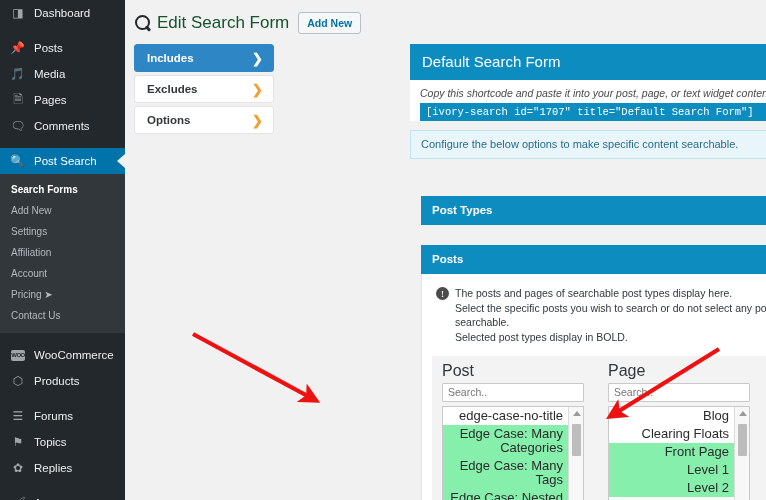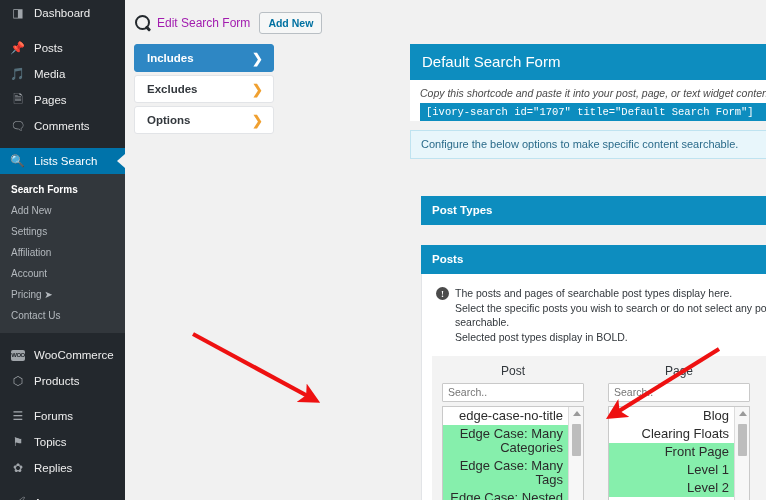--- a/index.html
+++ b/index.html
@@ -80,21 +80,21 @@
     left: 1px; top: 1px; width: 11px; height: 11px;
     border: 2.4px solid #23282d; border-radius: 50%;
   }
   .hdr-magnifier::after {
     content: ""; position: absolute;
     left: 11.5px; top: 11.5px; width: 6px; height: 2.6px;
     background: #23282d; transform: rotate(45deg);
     transform-origin: left center; border-radius: 1px;
   }
   #page-title {
-    font-size: 12px; color: #a21caf; font-weight: normal;
+    font-size: 17px; color: #14532d; font-weight: normal;
     margin-right: 9px; white-space: nowrap;
   }
   #add-new-btn {
     font-size: 10.5px; font-weight: bold;
     color: #0071a1; background: #f6f7f7;
     border: 1px solid #b9bfc4; border-radius: 3px;
     padding: 3px 8px; line-height: 14px;
     cursor: pointer; white-space: nowrap;
   }
 
@@ -174,21 +174,21 @@
   }
   .info-text { font-size: 10.5px; color: #32373c; line-height: 14.5px; }
 
   .lists-area {
     background: #f3f3f3; margin: 12px 10px 0 10px;
     padding: 8px 10px 10px 10px;
     display: flex; gap: 24px;
   }
   .list-col { width: 142px; }
   .list-col-title {
-    text-align: center; font-size: 12px; color: #32373c;
+    font-size: 16px; color: #32373c;
     margin-bottom: 4px; line-height: 14px;
   }
   .list-search {
     width: 100%; height: 19px;
     border: 1px solid #c9c9c9; background: #fff;
     font-size: 10.5px; color: #7a7a7a;
     padding: 0 5px; border-radius: 1px;
     font-family: "Liberation Sans", sans-serif;
   }
   .list-box {
@@ -260,21 +260,21 @@
     </div>
     <div class="menu-item">
       <span class="ico">🗨</span>
       <span>Comments</span>
     </div>
 
     <div class="menu-gap"></div>
 
     <div class="menu-item active">
       <span class="ico">🔍</span>
-      <span>Lists Search</span>
+      <span>Post Search</span>
       <span class="pointer"></span>
     </div>
 
     <div class="submenu">
       <div class="submenu-item current">Search Forms</div>
       <div class="submenu-item">Add New</div>
       <div class="submenu-item">Settings</div>
       <div class="submenu-item">Affiliation</div>
       <div class="submenu-item">Account</div>
       <div class="submenu-item">Pricing ➤</div>

